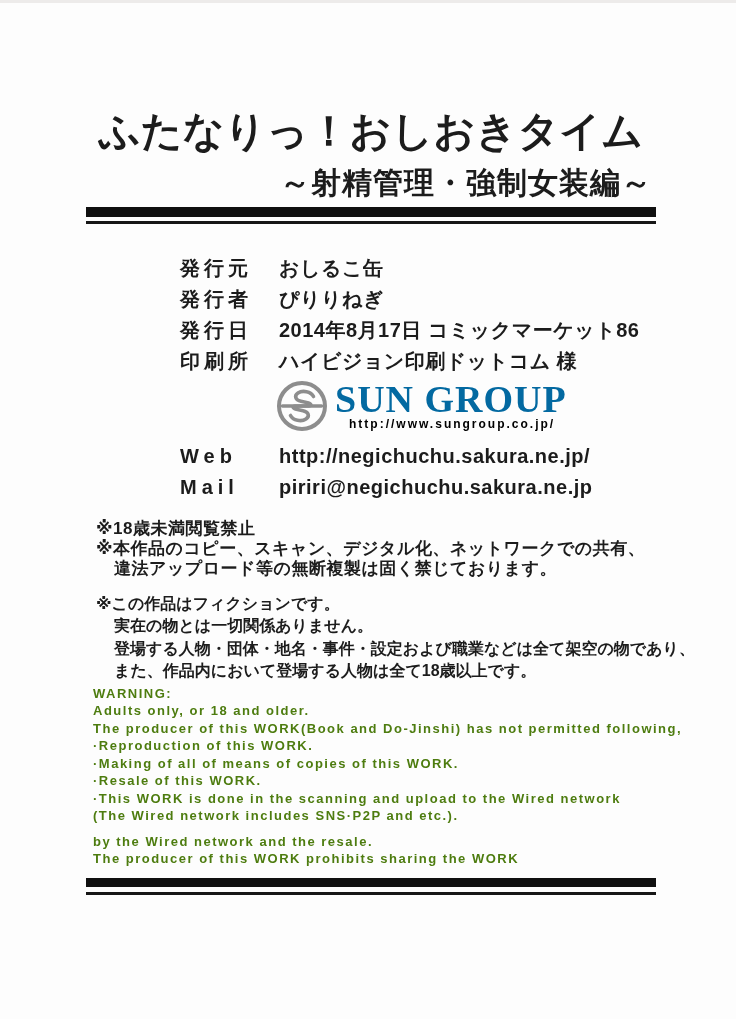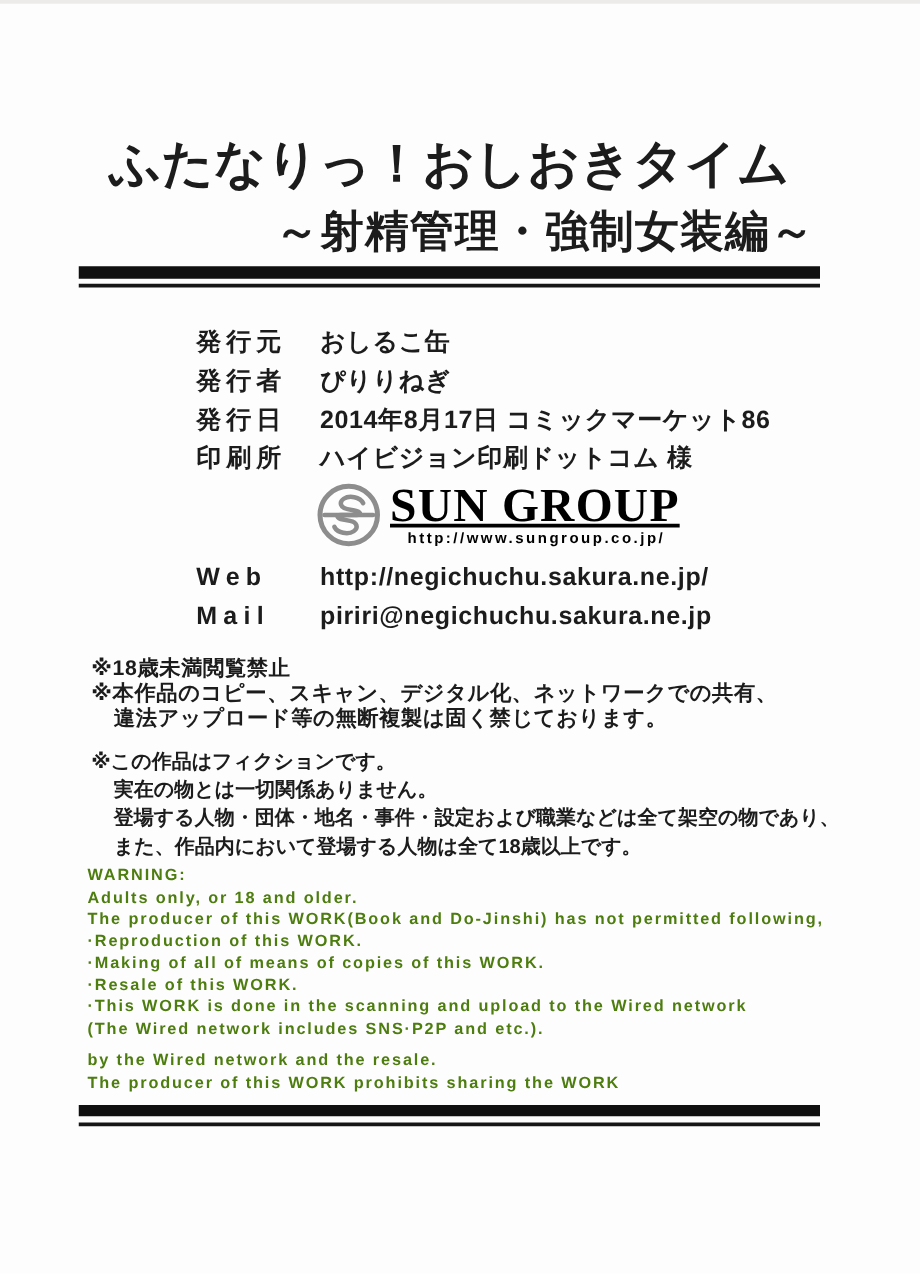--- a/index.html
+++ b/index.html
@@ -6,28 +6,28 @@
   .page{
     position:relative;
     width:736px;height:1019px;
     background:#fdfdfd;
     border-top:3px solid #edebea;
     box-sizing:border-box;
     overflow:hidden;
     font-family:"Liberation Sans","DejaVu Sans",sans-serif;
     color:#1c1c1c;
   }
-  .content{padding:103px 80px 0 63px;box-sizing:border-box;}
+  .content{padding:103px 80px 0 86px;box-sizing:border-box;}
 
   .title{
     font-size:41px;font-weight:bold;line-height:1.25;
     text-align:center;letter-spacing:0px;white-space:nowrap;
   }
   .subtitle{
-    font-size:35px;font-weight:bold;line-height:1.25;
+    font-size:30px;font-weight:bold;line-height:1.25;
     text-align:right;letter-spacing:1px;margin-top:7px;padding-right:4px;
     white-space:nowrap;
   }
   .rule-thick{height:10px;background:#101010;margin-top:5px;}
   .rule-thin{height:3px;background:#161616;margin-top:4px;}
   .rule-thick.bottom{margin-top:10px;height:9px;}
   .rule-thin.bottom{margin-top:5px;}
 
   .info-block{margin-top:33px;}
   .c-row{display:flex;margin-left:94px;line-height:23px;margin-bottom:8px;
@@ -36,21 +36,21 @@
   .c-row .val{letter-spacing:0.5px;}
   .contact-block{margin-top:8px;}
   .contact-block .lbl{letter-spacing:5px;}
 
   .logo-block{display:flex;align-items:flex-start;margin-left:189px;margin-top:-2px;height:58px;}
   .logo-mark{width:54px;height:54px;flex:none;}
   .logo-textcol{margin-left:6px;}
   .logo-name{
     font-family:"Liberation Serif","DejaVu Serif",serif;
     font-size:38px;font-weight:bold;line-height:40px;letter-spacing:1px;
-    color:#000000;white-space:nowrap;text-decoration:underline;
+    color:#0369a1;white-space:nowrap;
   }
   .logo-url{
     font-size:12px;font-weight:bold;letter-spacing:2px;color:#000000;
     margin-top:-2px;padding-left:14px;white-space:nowrap;
   }
 
   .jp-notice{font-size:17px;font-weight:bold;line-height:20px;
              margin-left:10px;letter-spacing:0.5px;white-space:nowrap;}
   .jp-notice.first{margin-top:20px;}
   .jp-notice.second{margin-top:14px;font-size:16px;line-height:22.5px;letter-spacing:0px;}

